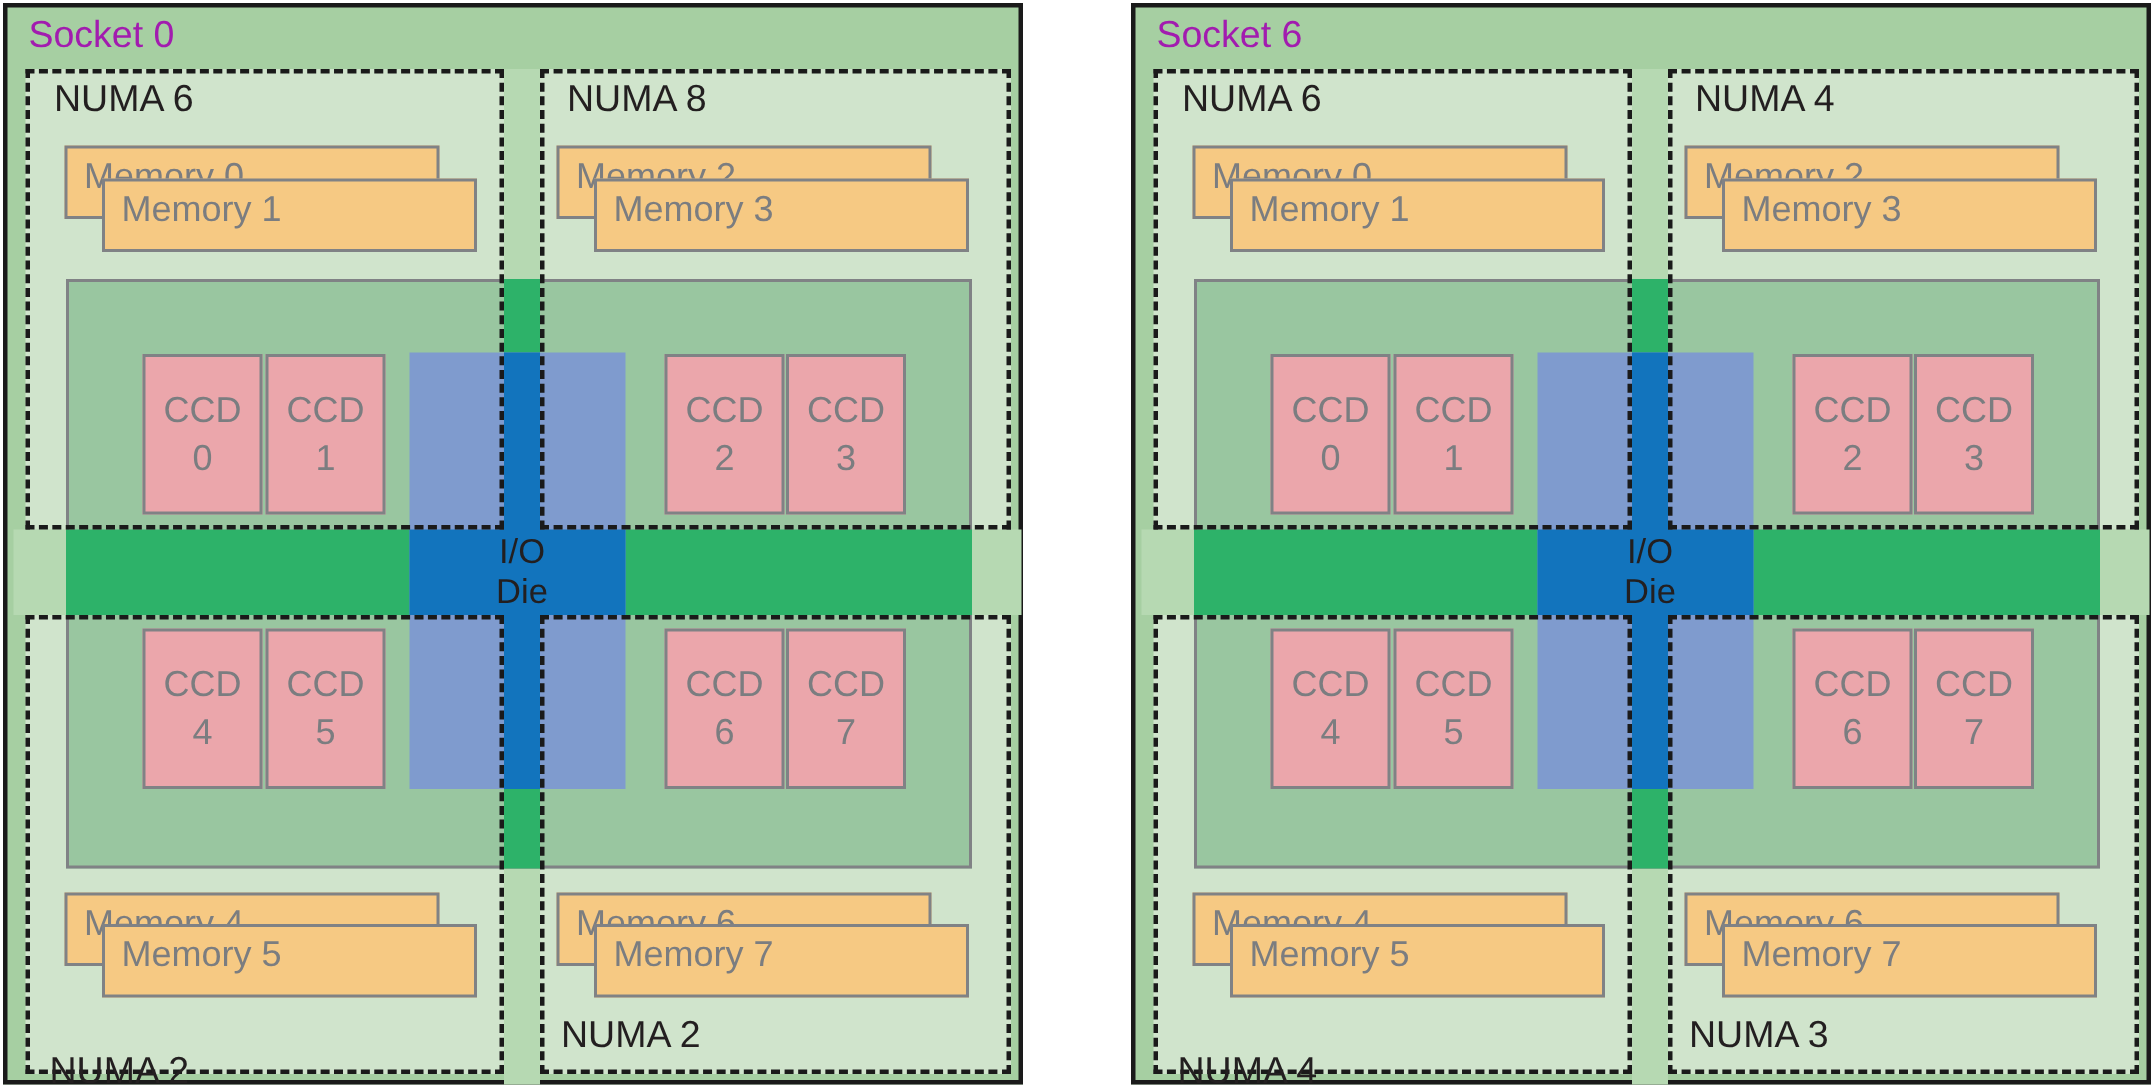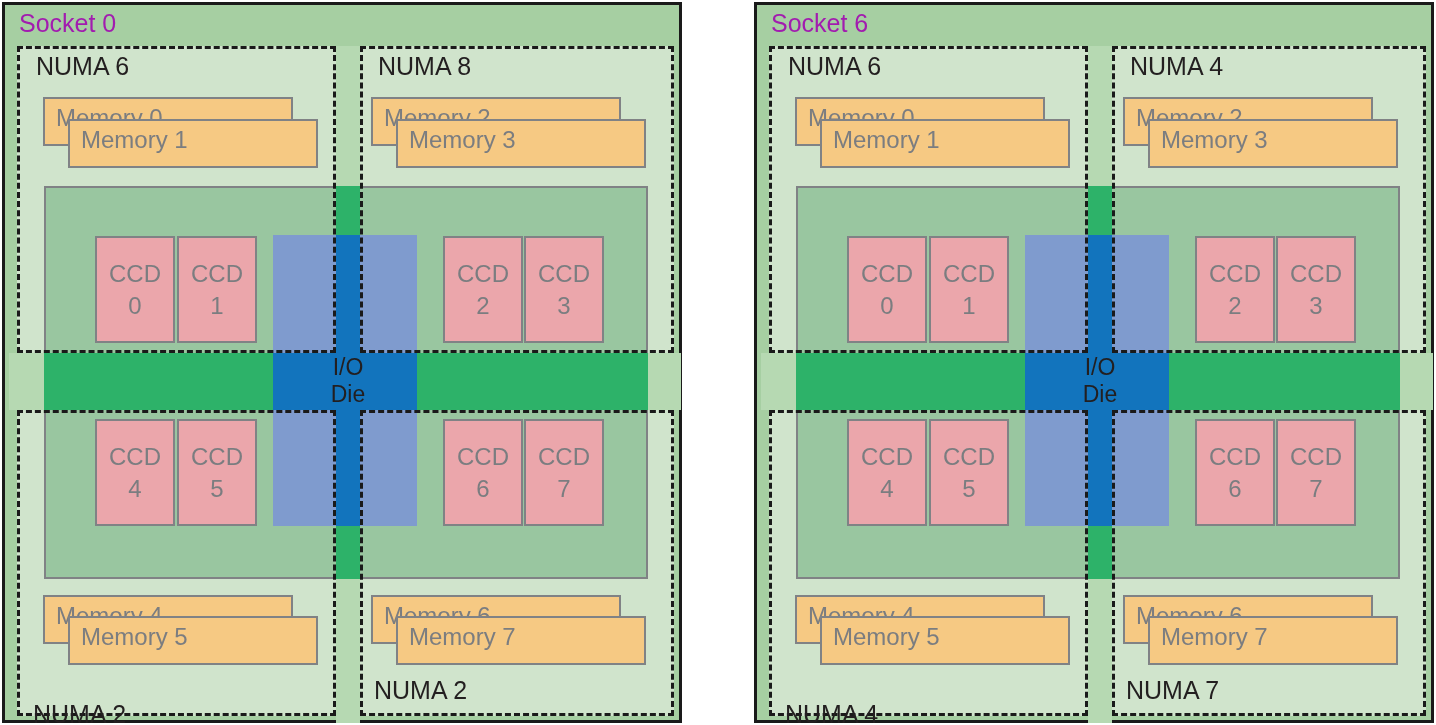--- a/index.html
+++ b/index.html
@@ -200,18 +200,18 @@
     <div class="numa-border nf3"></div>
 
     <div class="io-label">
       <div>I/O</div>
       <div>Die</div>
     </div>
 
     <div class="numa-label nl0">NUMA 6</div>
     <div class="numa-label nl1">NUMA 4</div>
     <div class="numa-label nl2">NUMA 4</div>
-    <div class="numa-label nl3">NUMA 7</div>
+    <div class="numa-label nl3">NUMA 3</div>
 
     <div class="socket-title">Socket 6</div>
   </div>
 
 </div>
 
 </body></html>

